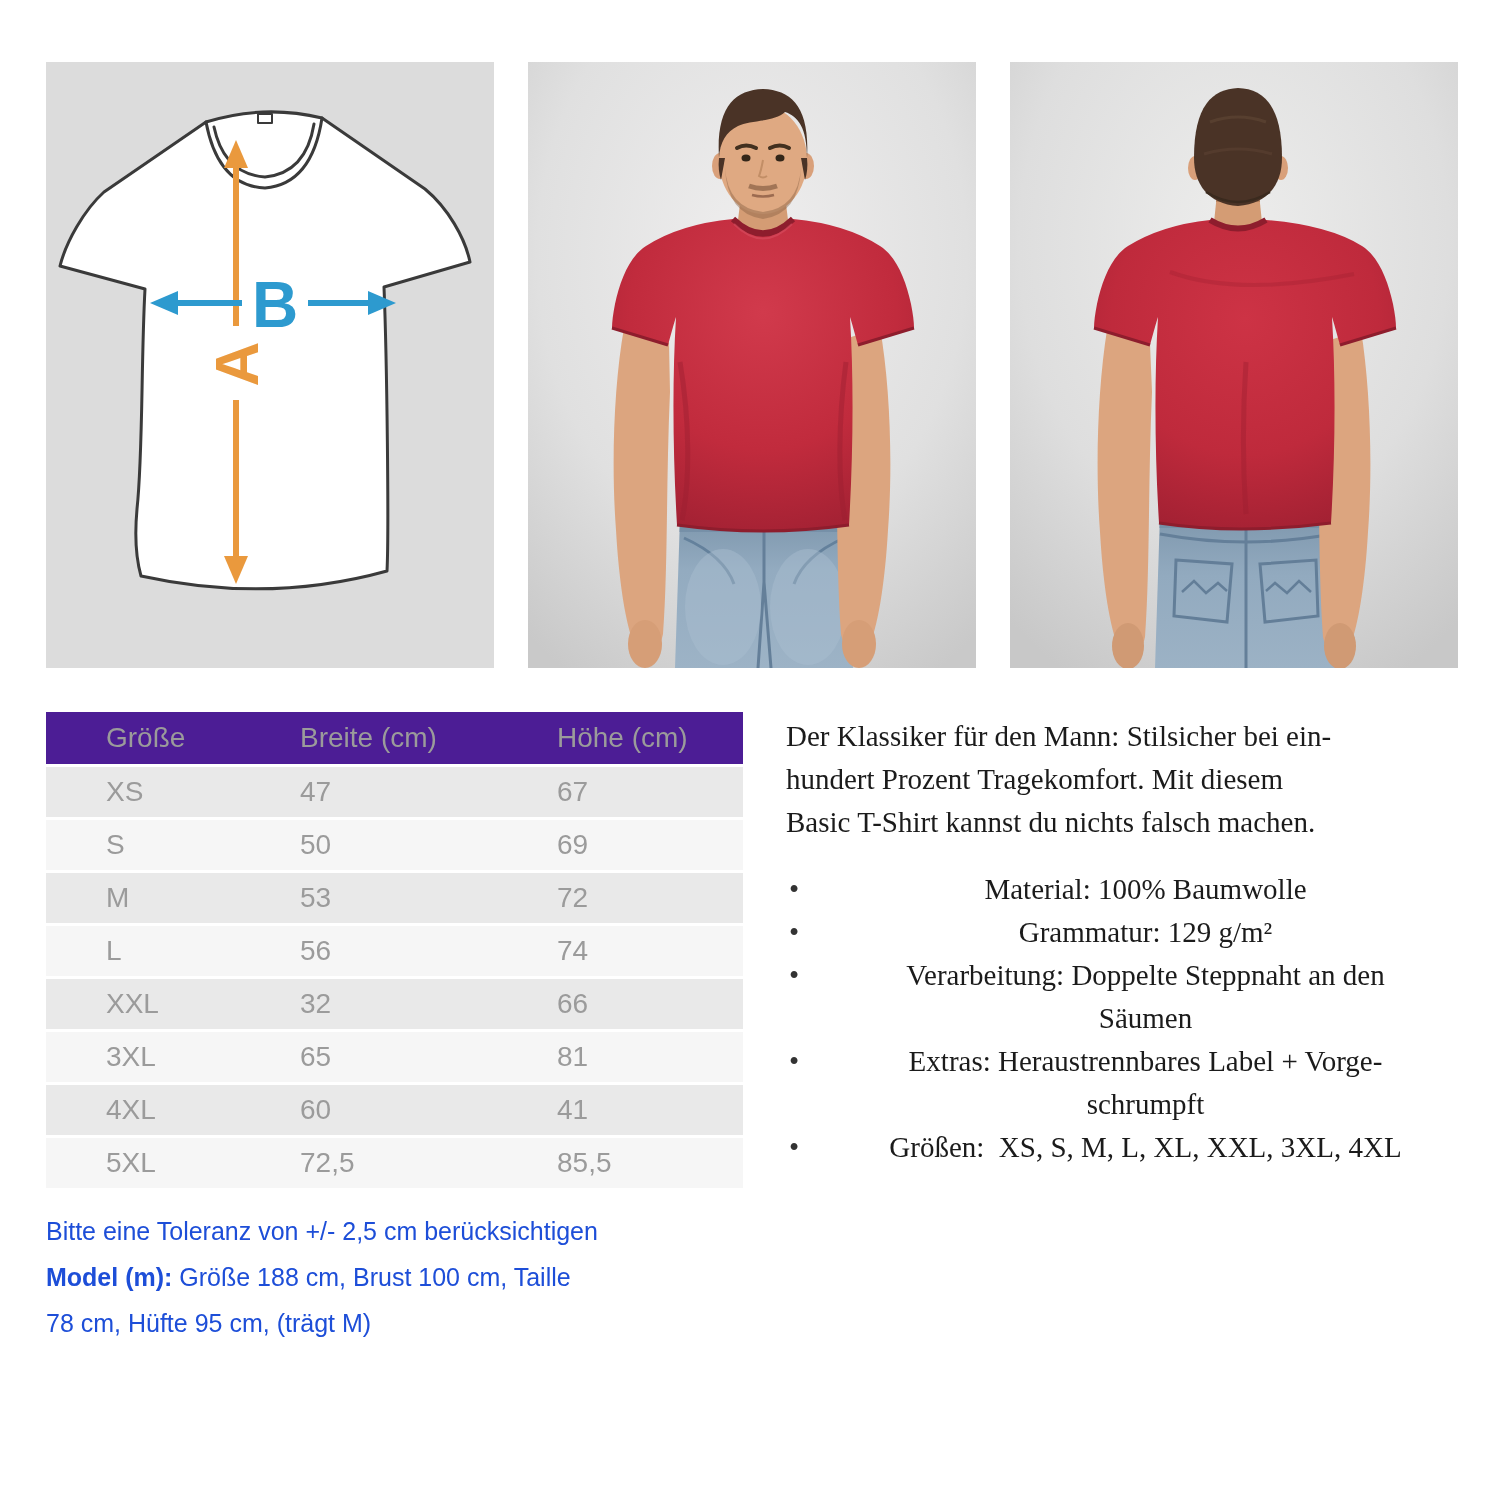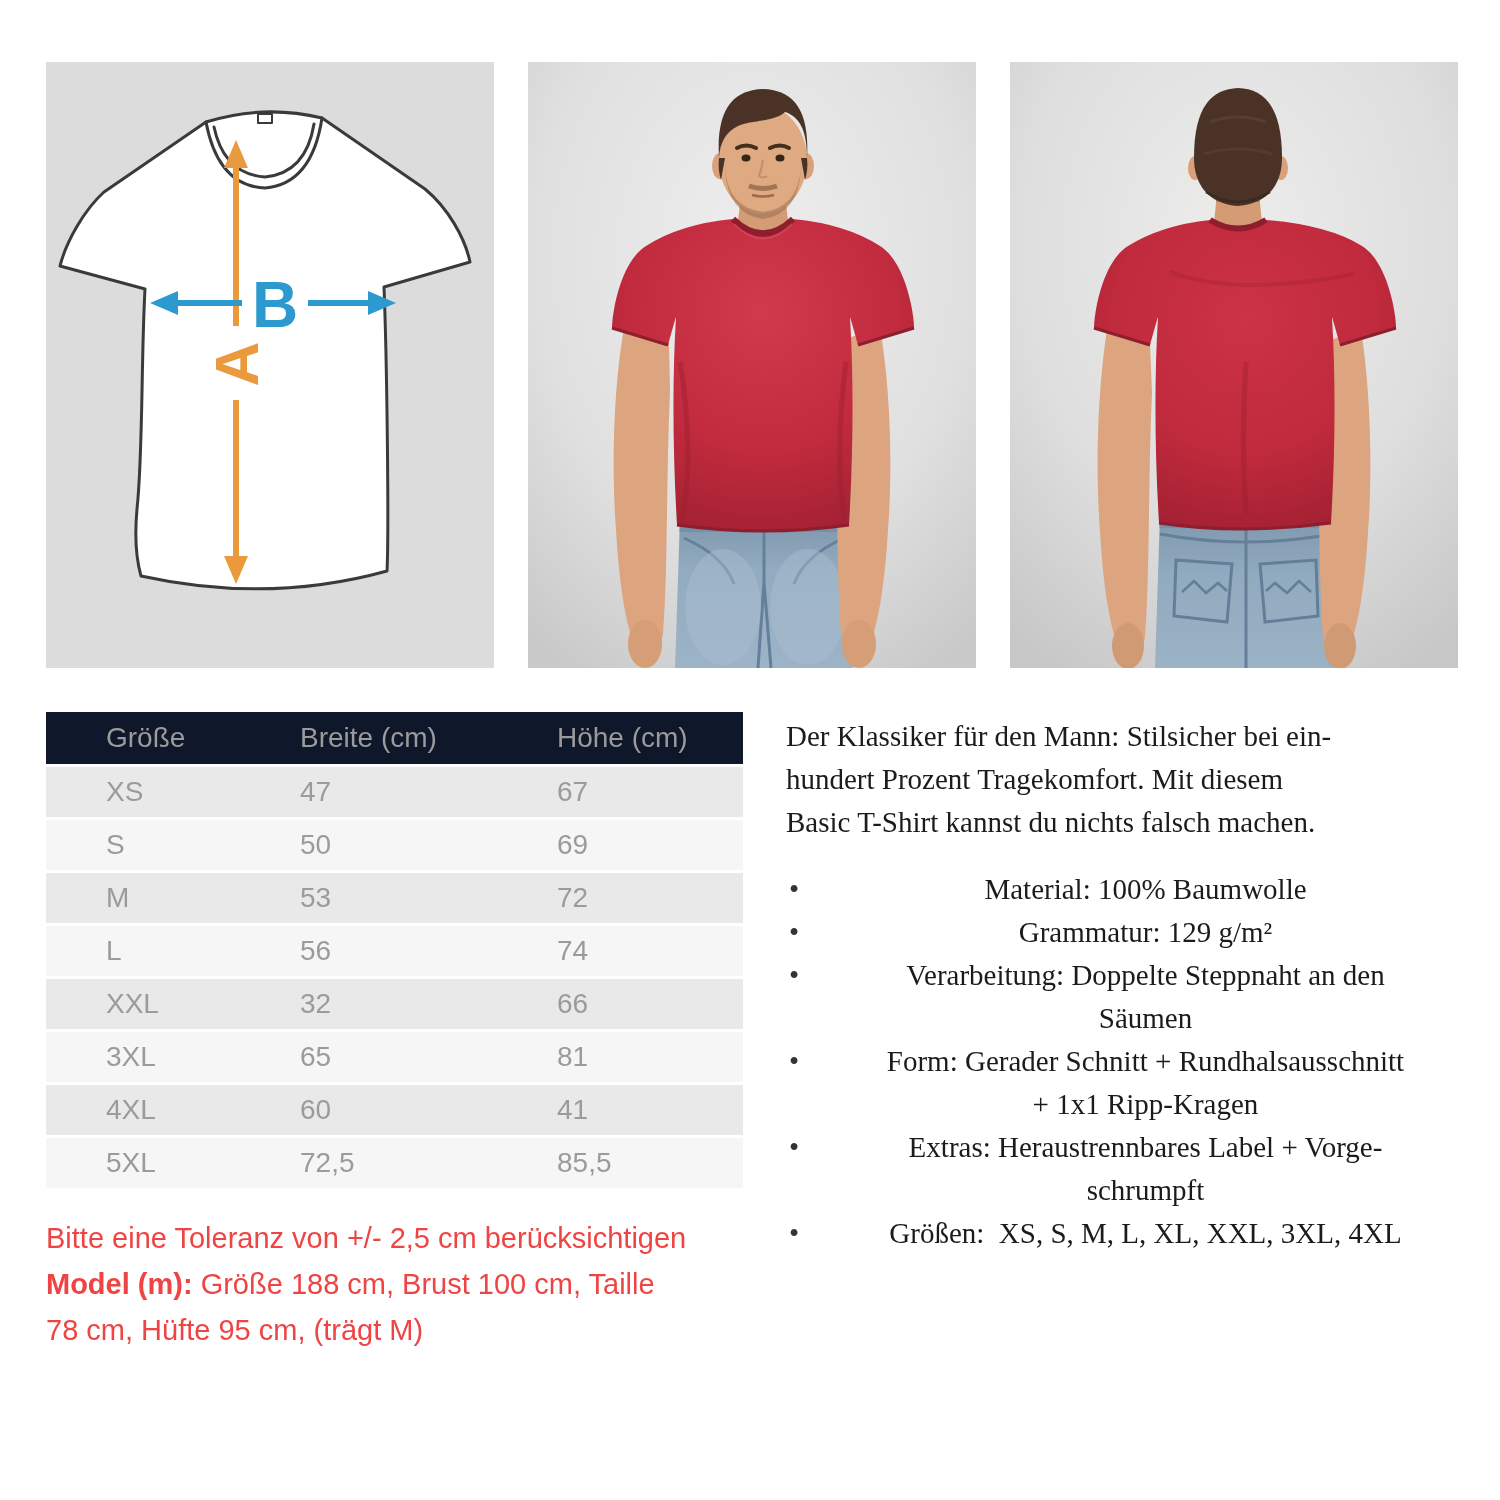--- a/index.html
+++ b/index.html
@@ -10,30 +10,30 @@
   }
   .panels{position:absolute;top:62px;left:46px;display:flex;gap:34px;}
   .panel{width:448px;height:606px;}
   .panel svg{display:block;width:448px;height:606px;}
 
   .content{position:absolute;top:712px;left:46px;display:flex;}
   .left-col{width:697px;flex:0 0 697px;}
   .right-col{margin-left:43px;width:692px;flex:0 0 692px;}
 
   table.size-table{border-collapse:collapse;width:697px;font-size:28px;color:#9b9b9b;table-layout:fixed;}
-  table.size-table th{font-weight:normal;text-align:left;background:#0f172a;}
+  table.size-table th{font-weight:normal;text-align:left;background:#4c1d95;}
   table.size-table th,table.size-table td{
     box-sizing:border-box;height:53px;padding:0;border-bottom:3px solid #ffffff;
   }
   table.size-table th:nth-child(1),table.size-table td:nth-child(1){width:254px;padding-left:60px;}
   table.size-table th:nth-child(2),table.size-table td:nth-child(2){width:257px;}
   table.size-table tbody tr:nth-child(odd) td{background:#e9e9e9;}
   table.size-table tbody tr:nth-child(even) td{background:#f6f6f6;}
 
-  .notes{margin-top:24px;font-size:29px;line-height:46px;color:#ef4444;}
+  .notes{margin-top:17px;font-size:25px;line-height:46px;color:#1d4ed8;}
   .notes div{white-space:pre-line;}
   .notes b{font-weight:bold;}
 
   .right-col{font-size:29px;line-height:43px;color:#1b1b1b;font-family:Liberation Serif, serif;}
   .intro{white-space:pre-line;margin:3px 0 24px 0;}
   ul.specs{list-style:none;margin:0;padding:0;text-align:center;}
   ul.specs li{position:relative;padding-left:27px;white-space:pre-line;}
   ul.specs li::before{content:"\2022";position:absolute;left:3px;top:0;color:#333;}
 </style>
 </head>
@@ -265,22 +265,20 @@
 
     <div class="right-col">
       <p class="intro">Der Klassiker für den Mann: Stilsicher bei ein-
 hundert Prozent Tragekomfort. Mit diesem
 Basic T-Shirt kannst du nichts falsch machen.</p>
       <ul class="specs">
           <li>Material: 100% Baumwolle</li>
           <li>Grammatur: 129 g/m²</li>
           <li>Verarbeitung: Doppelte Steppnaht an den
 Säumen</li>
-          <li>Form: Gerader Schnitt + Rundhalsausschnitt
-+ 1x1 Ripp-Kragen</li>
           <li>Extras: Heraustrennbares Label + Vorge-
 schrumpft</li>
           <li>Größen:&nbsp; XS, S, M, L, XL, XXL, 3XL, 4XL</li>
         </ul>
     </div>
 
   </div>
 </div>
 
 </body></html>

